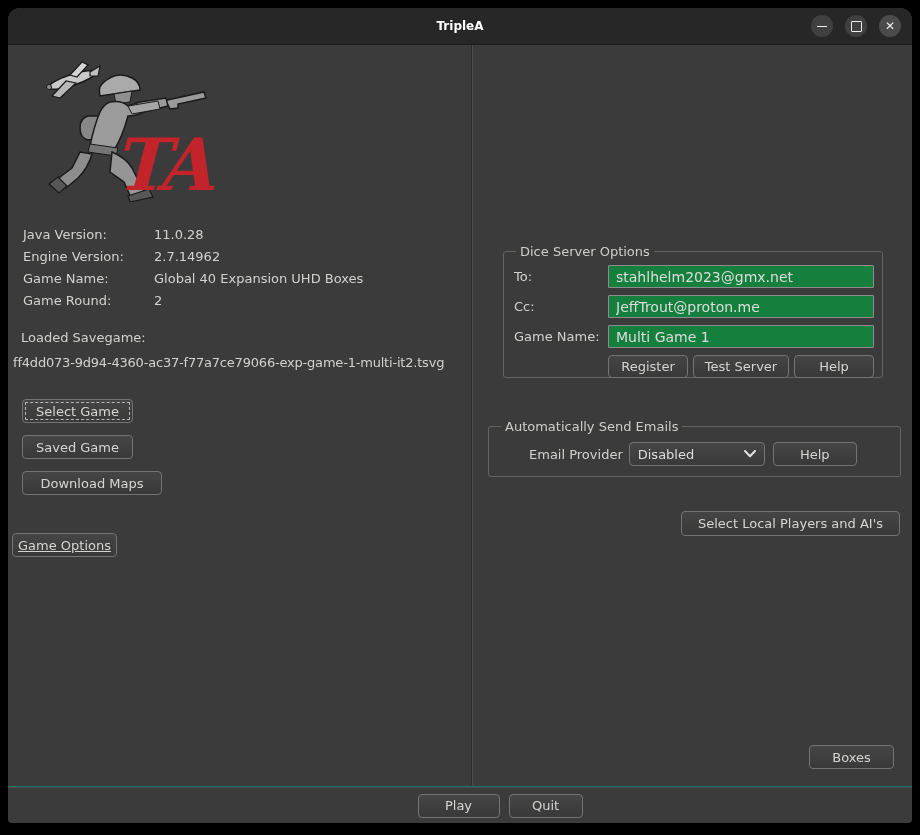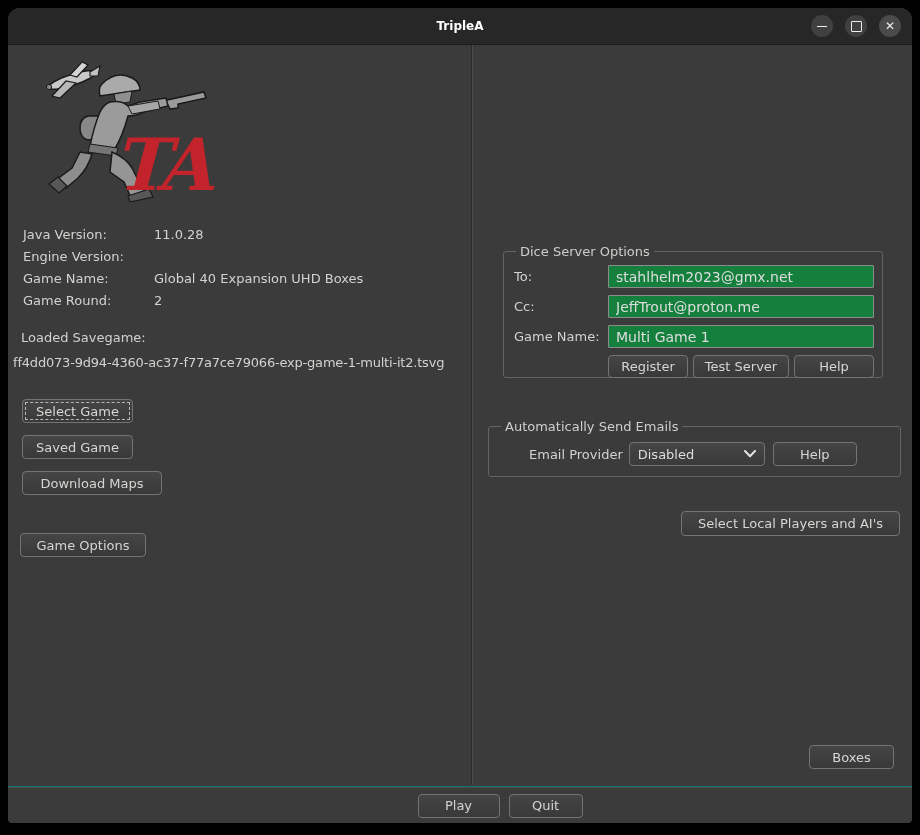--- a/index.html
+++ b/index.html
@@ -132,38 +132,39 @@
     <text x="100" y="140" font-size="72" font-weight="bold" font-style="italic" font-family="'DejaVu Serif','Liberation Serif',serif" fill="#c3242b" letter-spacing="-6" transform="skewX(-4)">TA</text>
   </svg>
 
   <div class="info-block">
     <div class="info-row">
       <span class="label-text">Java Version:</span>
       <span class="label-text">11.0.28</span>
     </div>
     <div class="info-row">
       <span class="label-text">Engine Version:</span>
+      <span class="label-text">2.7.14962</span>
     </div>
     <div class="info-row">
       <span class="label-text">Game Name:</span>
       <span class="label-text">Global 40 Expansion UHD Boxes</span>
     </div>
     <div class="info-row">
       <span class="label-text">Game Round:</span>
       <span class="label-text">2</span>
     </div>
   </div>
 
   <span class="label-text savegame-label">Loaded Savegame:</span>
   <span class="label-text savegame-value">ff4dd073-9d94-4360-ac37-f77a7ce79066-exp-game-1-multi-it2.tsvg</span>
 
   <button class="btn abs focused" style="left:14px;top:391px;width:111px;">Select Game</button>
   <button class="btn abs" style="left:14px;top:427px;width:111px;">Saved Game</button>
   <button class="btn abs" style="left:14px;top:463px;width:140px;">Download Maps</button>
-  <button class="btn abs" style="left:12px;top:525px;width:126px;">Game Options</button>
+  <button class="btn abs" style="left:4px;top:525px;width:105px;text-decoration:underline;">Game Options</button>
 
   <fieldset class="abs" style="left:495px;top:236px;width:377px;height:134px;">
     <legend>Dice Server Options</legend>
     <div class="dice-grid">
       <span class="label-text">To:</span>
       <input class="tf" type="text" value="stahlhelm2023@gmx.net" style="">
       <span class="label-text">Cc:</span>
       <input class="tf" type="text" value="JeffTrout@proton.me" style="">
       <span class="label-text">Game Name:</span>
       <input class="tf" type="text" value="Multi Game 1" style="">

